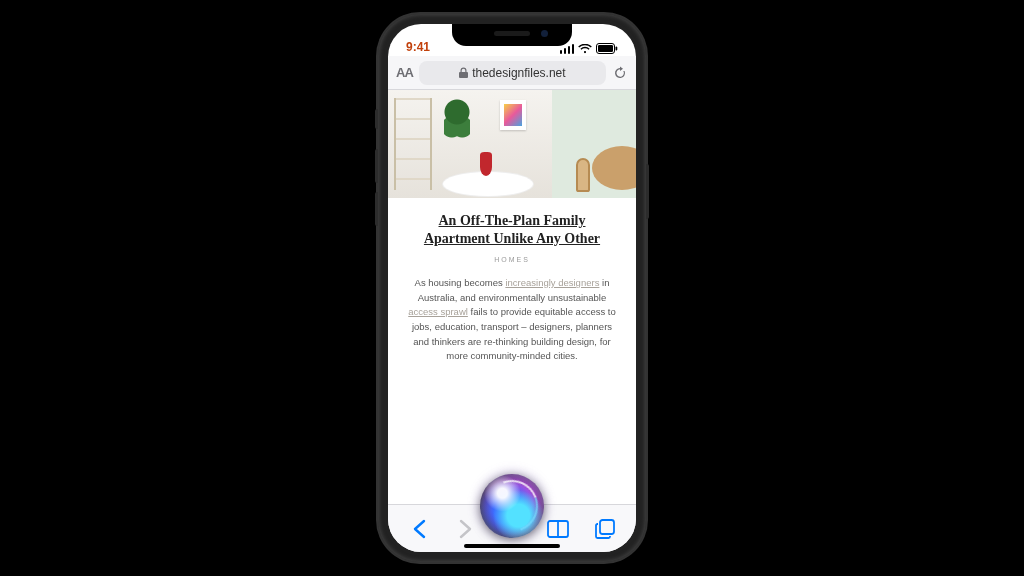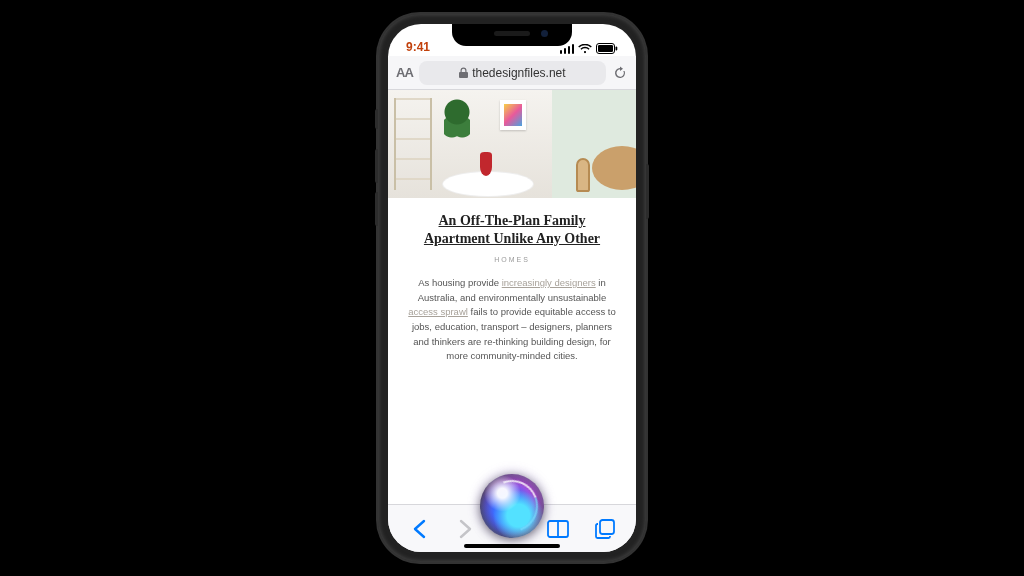--- a/index.html
+++ b/index.html
@@ -241,21 +241,21 @@
       <div class="dining">
         <div class="table"></div>
           <div class="chair c1"></div>
       </div>
     </div>
 
     <div class="article">
       <h1>An Off-The-Plan Family Apartment Unlike Any Other</h1>
       <div class="cat">HOMES</div>
       <p>
-        <span>As housing provide </span><a href="#">increasingly designers</a><span> in Australia, and environmentally unsustainable </span><a href="#">access sprawl</a><span> fails to provide equitable access to jobs, education, transport – designers, planners and thinkers are re-thinking building design, for more community-minded cities.</span>
+        <span>As housing becomes </span><a href="#">increasingly designers</a><span> in Australia, and environmentally unsustainable </span><a href="#">access sprawl</a><span> fails to provide equitable access to jobs, education, transport – designers, planners and thinkers are re-thinking building design, for more community-minded cities.</span>
       </p>
     </div>
 
     <div class="toolbar">
       <span class="btn">
         <svg width="14" height="20" viewBox="0 0 14 20">
             <path d="M12 2L3 10l9 8" fill="none" stroke="currentColor" stroke-width="2.4" stroke-linecap="round" stroke-linejoin="round"></path>
           </svg>
       </span>
       <span class="btn disabled">

